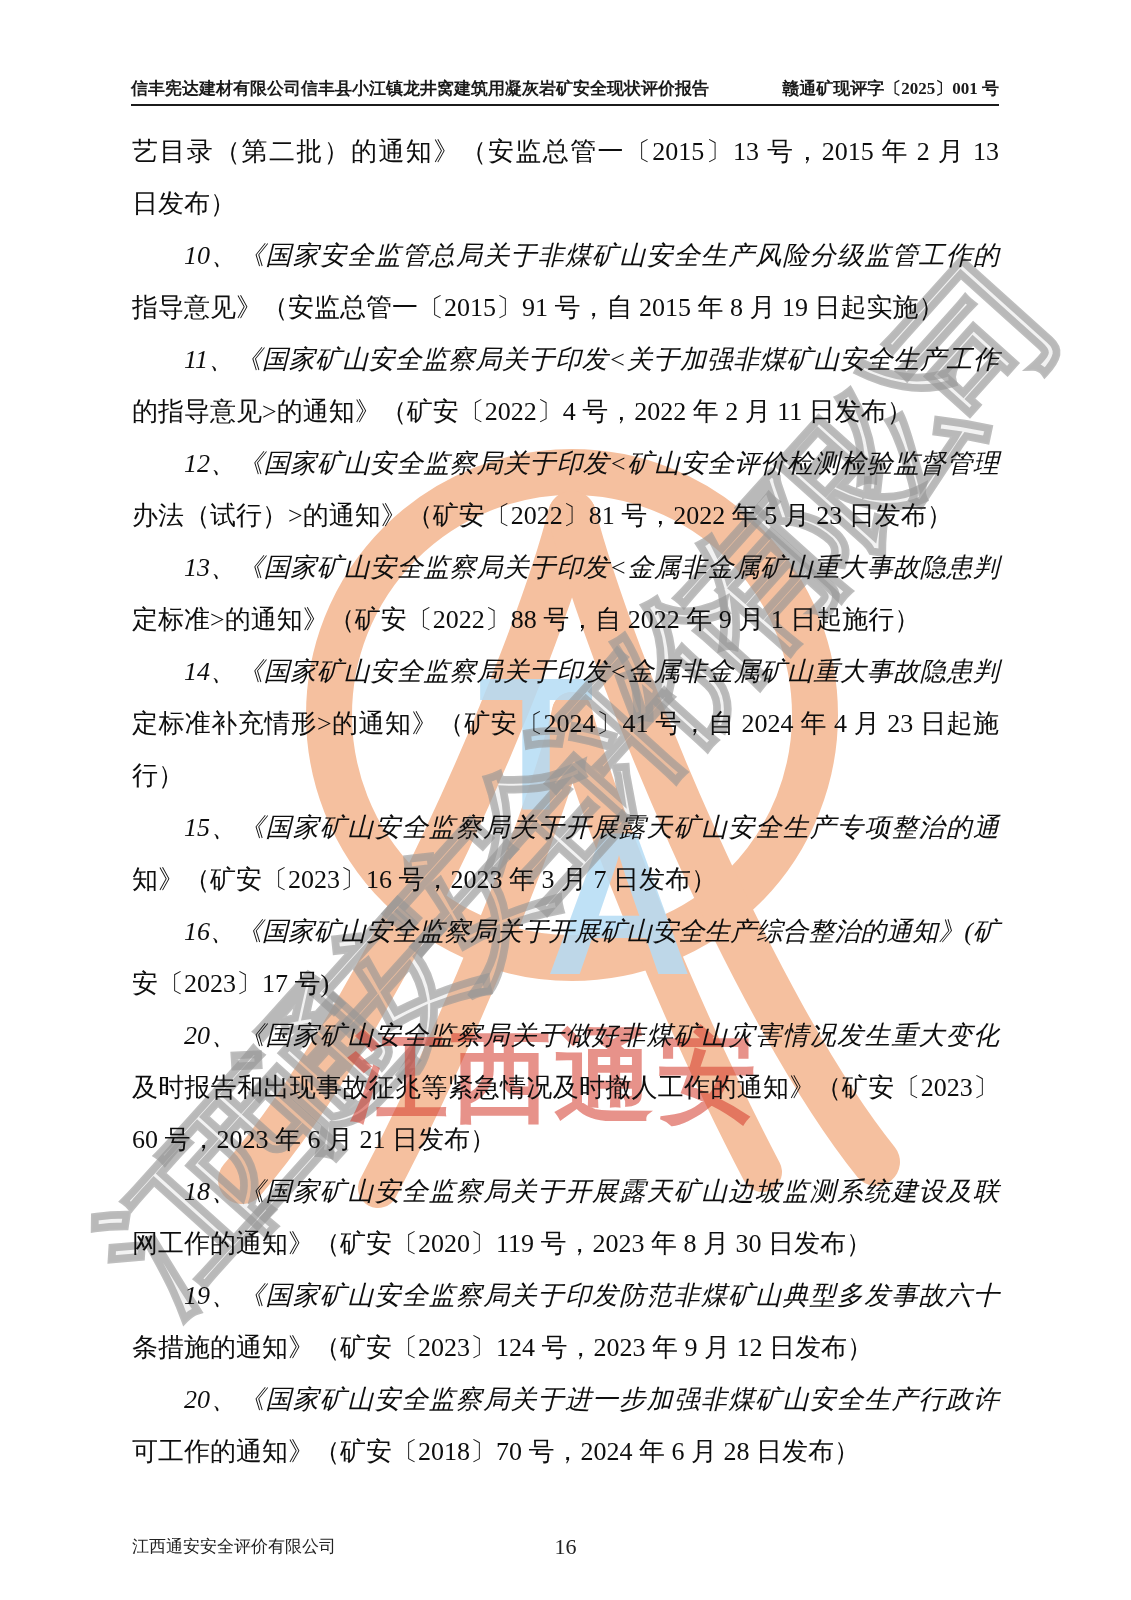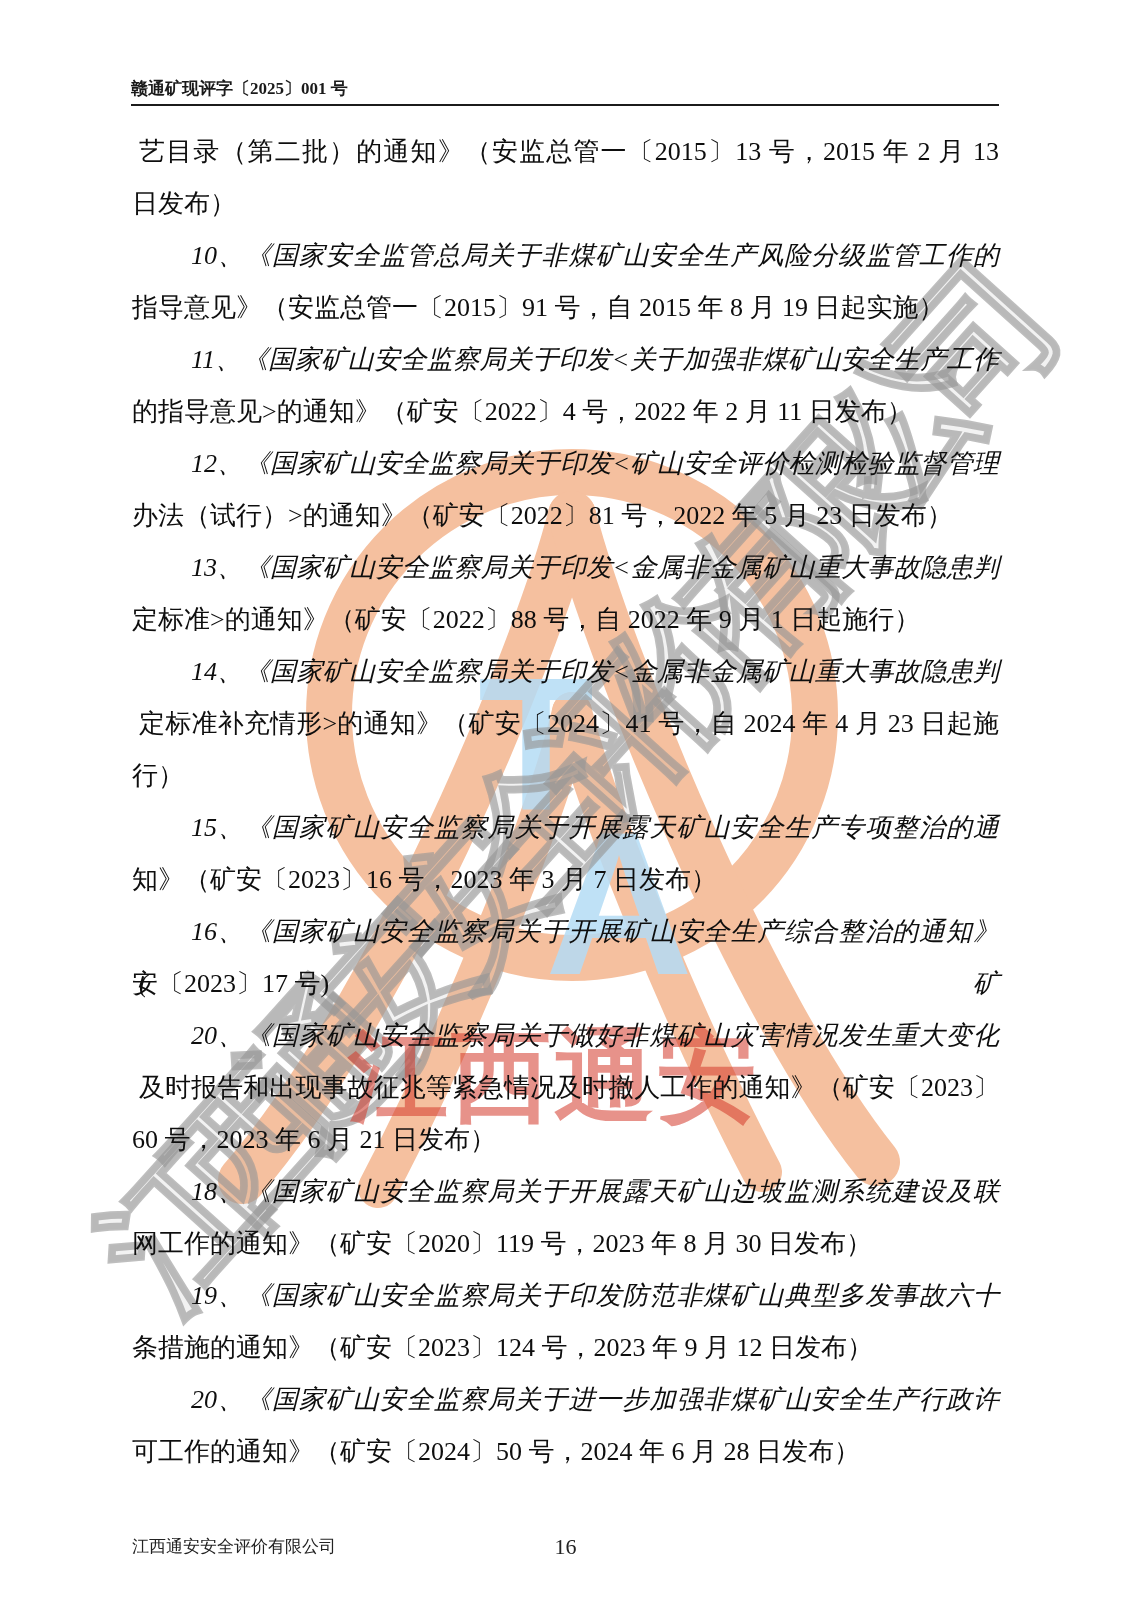--- a/index.html
+++ b/index.html
@@ -53,21 +53,21 @@
   .body{
     position:absolute;left:132px;top:126px;width:867px;
     z-index:10;
     font-size:26px;color:#0e0e0e;
   }
   .body .line{
     height:52px;line-height:52px;
     text-align:left;
     overflow:visible;white-space:normal;
   }
-  .body .line.stretch{text-align:justify;text-align-last:justify;margin-left:7px;}
+  .body .line.stretch{text-align:justify;text-align-last:justify;}
   .body .line.indent{text-indent:52px;font-style:italic;}
   
   .footer{
     position:absolute;left:132px;top:1534px;width:867px;height:26px;
     z-index:10;font-size:17px;color:#222;line-height:26px;
   }
   .footer .pageno{
     position:absolute;left:50%;transform:translateX(-50%);
     font-size:22px;color:#222;
   }
@@ -87,20 +87,21 @@
         <path d="M572,712 C 600,820 690,1035 762,1172" stroke-width="40" stroke-linecap="round"></path>
       </g>
     </svg>
     <div class="wm-letter wm-letter-t">T</div>
     <div class="wm-letter wm-letter-a">A</div>
     <div class="wm-diagonal">江西通安安全评价有限公司</div>
     <div class="wm-red">江西通安</div>
   </div>
 
   <div class="header">
+    <span>信丰宪达建材有限公司信丰县小江镇龙井窝建筑用凝灰岩矿安全现状评价报告</span>
     <span>赣通矿现评字〔2025〕001 号</span>
   </div>
 
   <main class="body">
       <div class="line stretch">艺目录（第二批）的通知》（安监总管一〔2015〕13 号，2015 年 2 月 13</div>
       <div class="line">日发布）</div>
       <div class="line indent stretch">10、《国家安全监管总局关于非煤矿山安全生产风险分级监管工作的</div>
       <div class="line">指导意见》（安监总管一〔2015〕91 号，自 2015 年 8 月 19 日起实施）</div>
       <div class="line indent stretch">11、《国家矿山安全监察局关于印发&lt;关于加强非煤矿山安全生产工作</div>
       <div class="line">的指导意见&gt;的通知》（矿安〔2022〕4 号，2022 年 2 月 11 日发布）</div>
@@ -116,21 +117,21 @@
       <div class="line indent stretch">16、《国家矿山安全监察局关于开展矿山安全生产综合整治的通知》(矿</div>
       <div class="line">安〔2023〕17 号)</div>
       <div class="line indent stretch">20、《国家矿山安全监察局关于做好非煤矿山灾害情况发生重大变化</div>
       <div class="line stretch">及时报告和出现事故征兆等紧急情况及时撤人工作的通知》（矿安〔2023〕</div>
       <div class="line">60 号，2023 年 6 月 21 日发布）</div>
       <div class="line indent stretch">18、《国家矿山安全监察局关于开展露天矿山边坡监测系统建设及联</div>
       <div class="line">网工作的通知》（矿安〔2020〕119 号，2023 年 8 月 30 日发布）</div>
       <div class="line indent stretch">19、《国家矿山安全监察局关于印发防范非煤矿山典型多发事故六十</div>
       <div class="line">条措施的通知》（矿安〔2023〕124 号，2023 年 9 月 12 日发布）</div>
       <div class="line indent stretch">20、《国家矿山安全监察局关于进一步加强非煤矿山安全生产行政许</div>
-      <div class="line">可工作的通知》（矿安〔2024〕50 号，2024 年 6 月 28 日发布）</div>
+      <div class="line">可工作的通知》（矿安〔2018〕70 号，2024 年 6 月 28 日发布）</div>
     </main>
 
   <div class="footer">
     <span>江西通安安全评价有限公司</span>
     <span class="pageno">16</span>
   </div>
 
 </div>
 
 </body></html>

